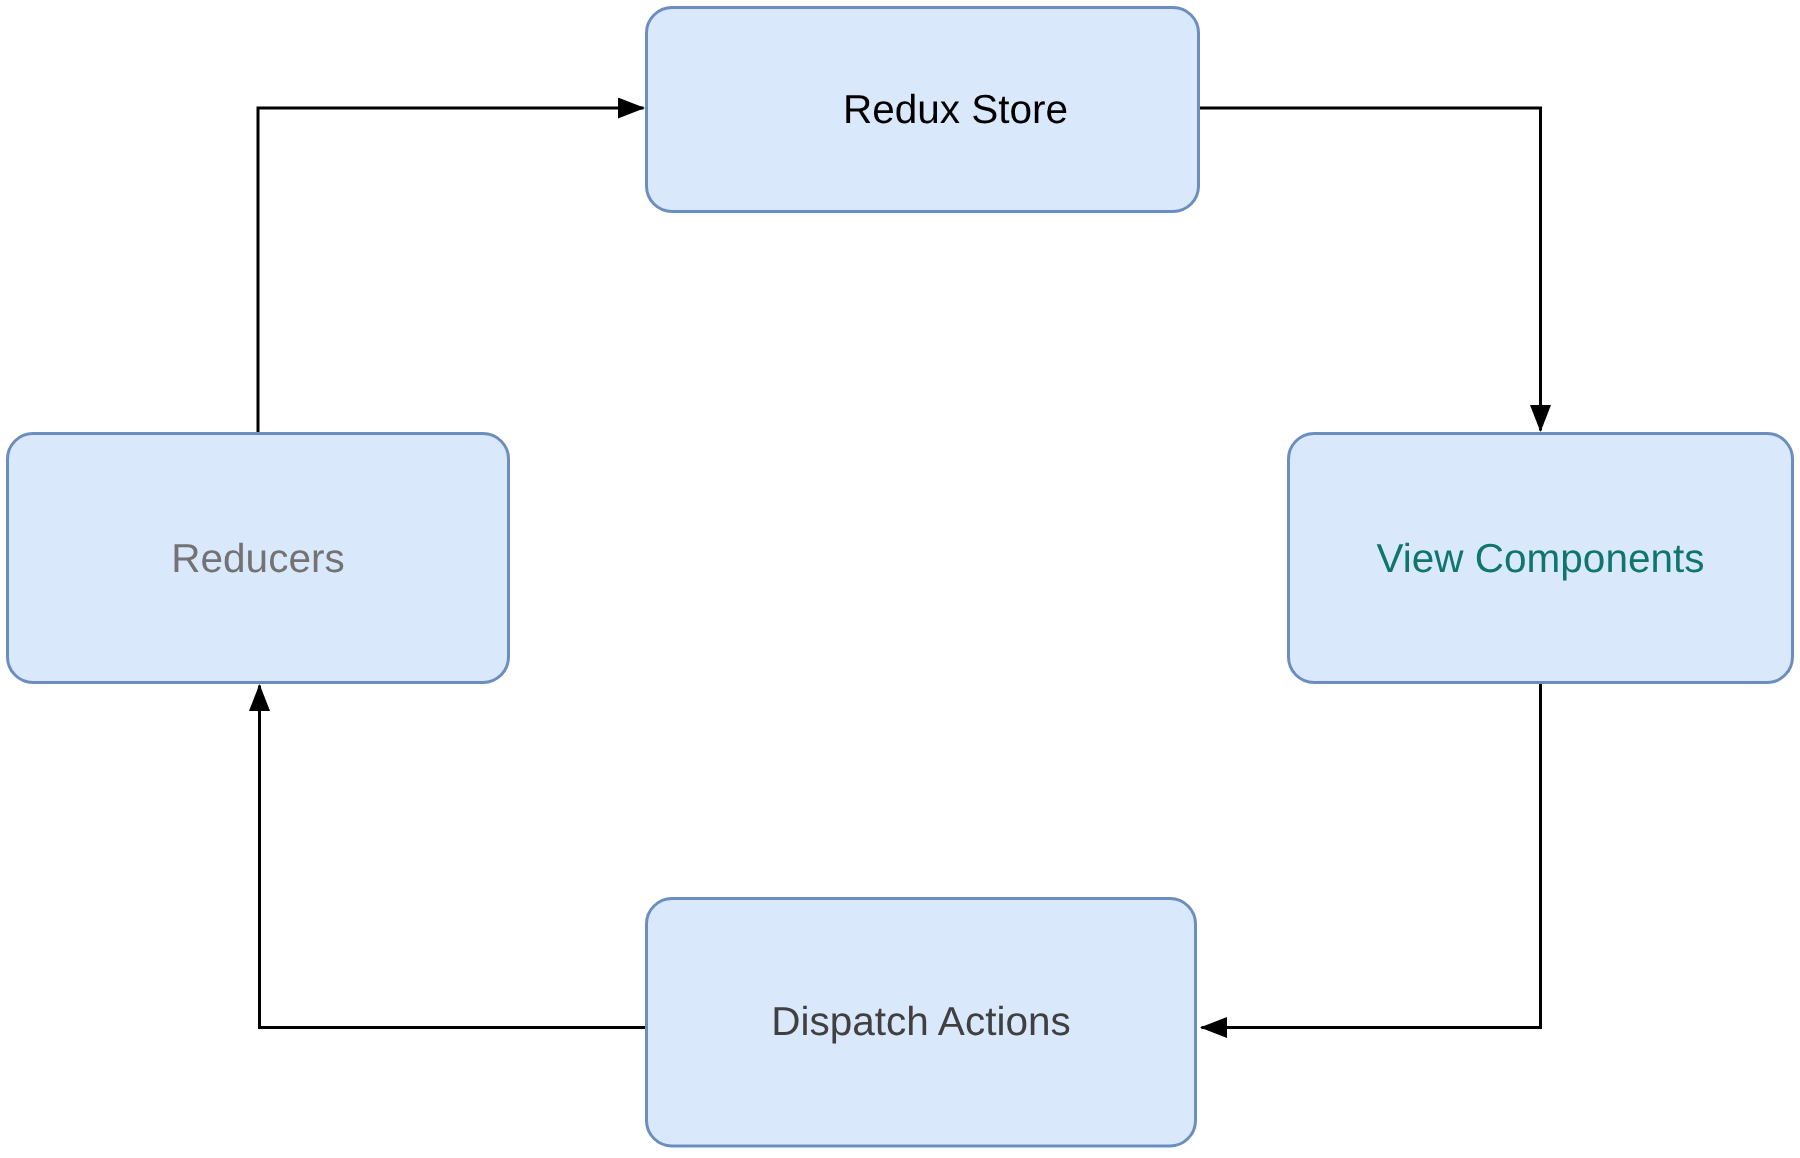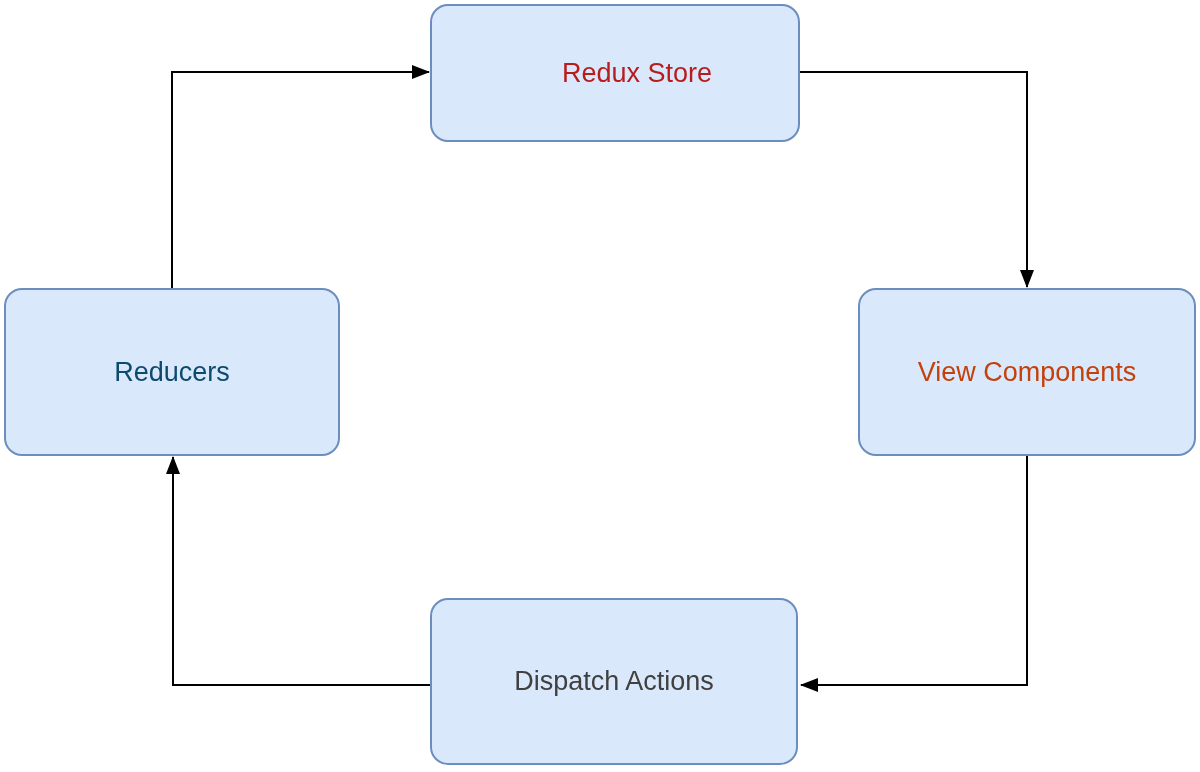--- a/index.html
+++ b/index.html
@@ -57,28 +57,28 @@
         <path d="M0,0 L18,7 L0,14 Z" fill="#000000"></path>
       </marker>
     </defs>
   <polyline points="172,288 172,72 429,72" class="connector" stroke="#000000" marker-end="url(#arrowhead)"></polyline>
       <polyline points="800,72 1027,72 1027,287" class="connector" stroke="#000000" marker-end="url(#arrowhead)"></polyline>
       <polyline points="1027,456 1027,685 801,685" class="connector" stroke="#000000" marker-end="url(#arrowhead)"></polyline>
       <polyline points="430,685 173,685 173,457" class="connector" stroke="#000000" marker-end="url(#arrowhead)"></polyline>
     </svg>
 
   <div class="node" style="left: 430px; top: 4px; width: 370px; height: 138px; background: rgb(218, 232, 252); border-color: rgb(108, 142, 191);">
-    <span class="node-label" style="color: #b91c1c; margin-left: 44px;">Redux Store</span>
+    <span class="node-label" style="color: #000000; margin-left: 44px;">Redux Store</span>
   </div>
 
   <div class="node" style="left: 858px; top: 288px; width: 338px; height: 168px; background: rgb(218, 232, 252); border-color: rgb(108, 142, 191);">
-    <span class="node-label" style="color: #c2410c;">View Components</span>
+    <span class="node-label" style="color: #0f766e;">View Components</span>
   </div>
 
   <div class="node" style="left: 430px; top: 598px; width: 368px; height: 167px; background: rgb(218, 232, 252); border-color: rgb(108, 142, 191);">
     <span class="node-label" style="color: #404040;">Dispatch Actions</span>
   </div>
 
   <div class="node" style="left: 4px; top: 288px; width: 336px; height: 168px; background: rgb(218, 232, 252); border-color: rgb(108, 142, 191);">
-    <span class="node-label" style="color: #0c4a6e;">Reducers</span>
+    <span class="node-label" style="color: #737373;">Reducers</span>
   </div>
 
 </div>
 
 </body></html>

